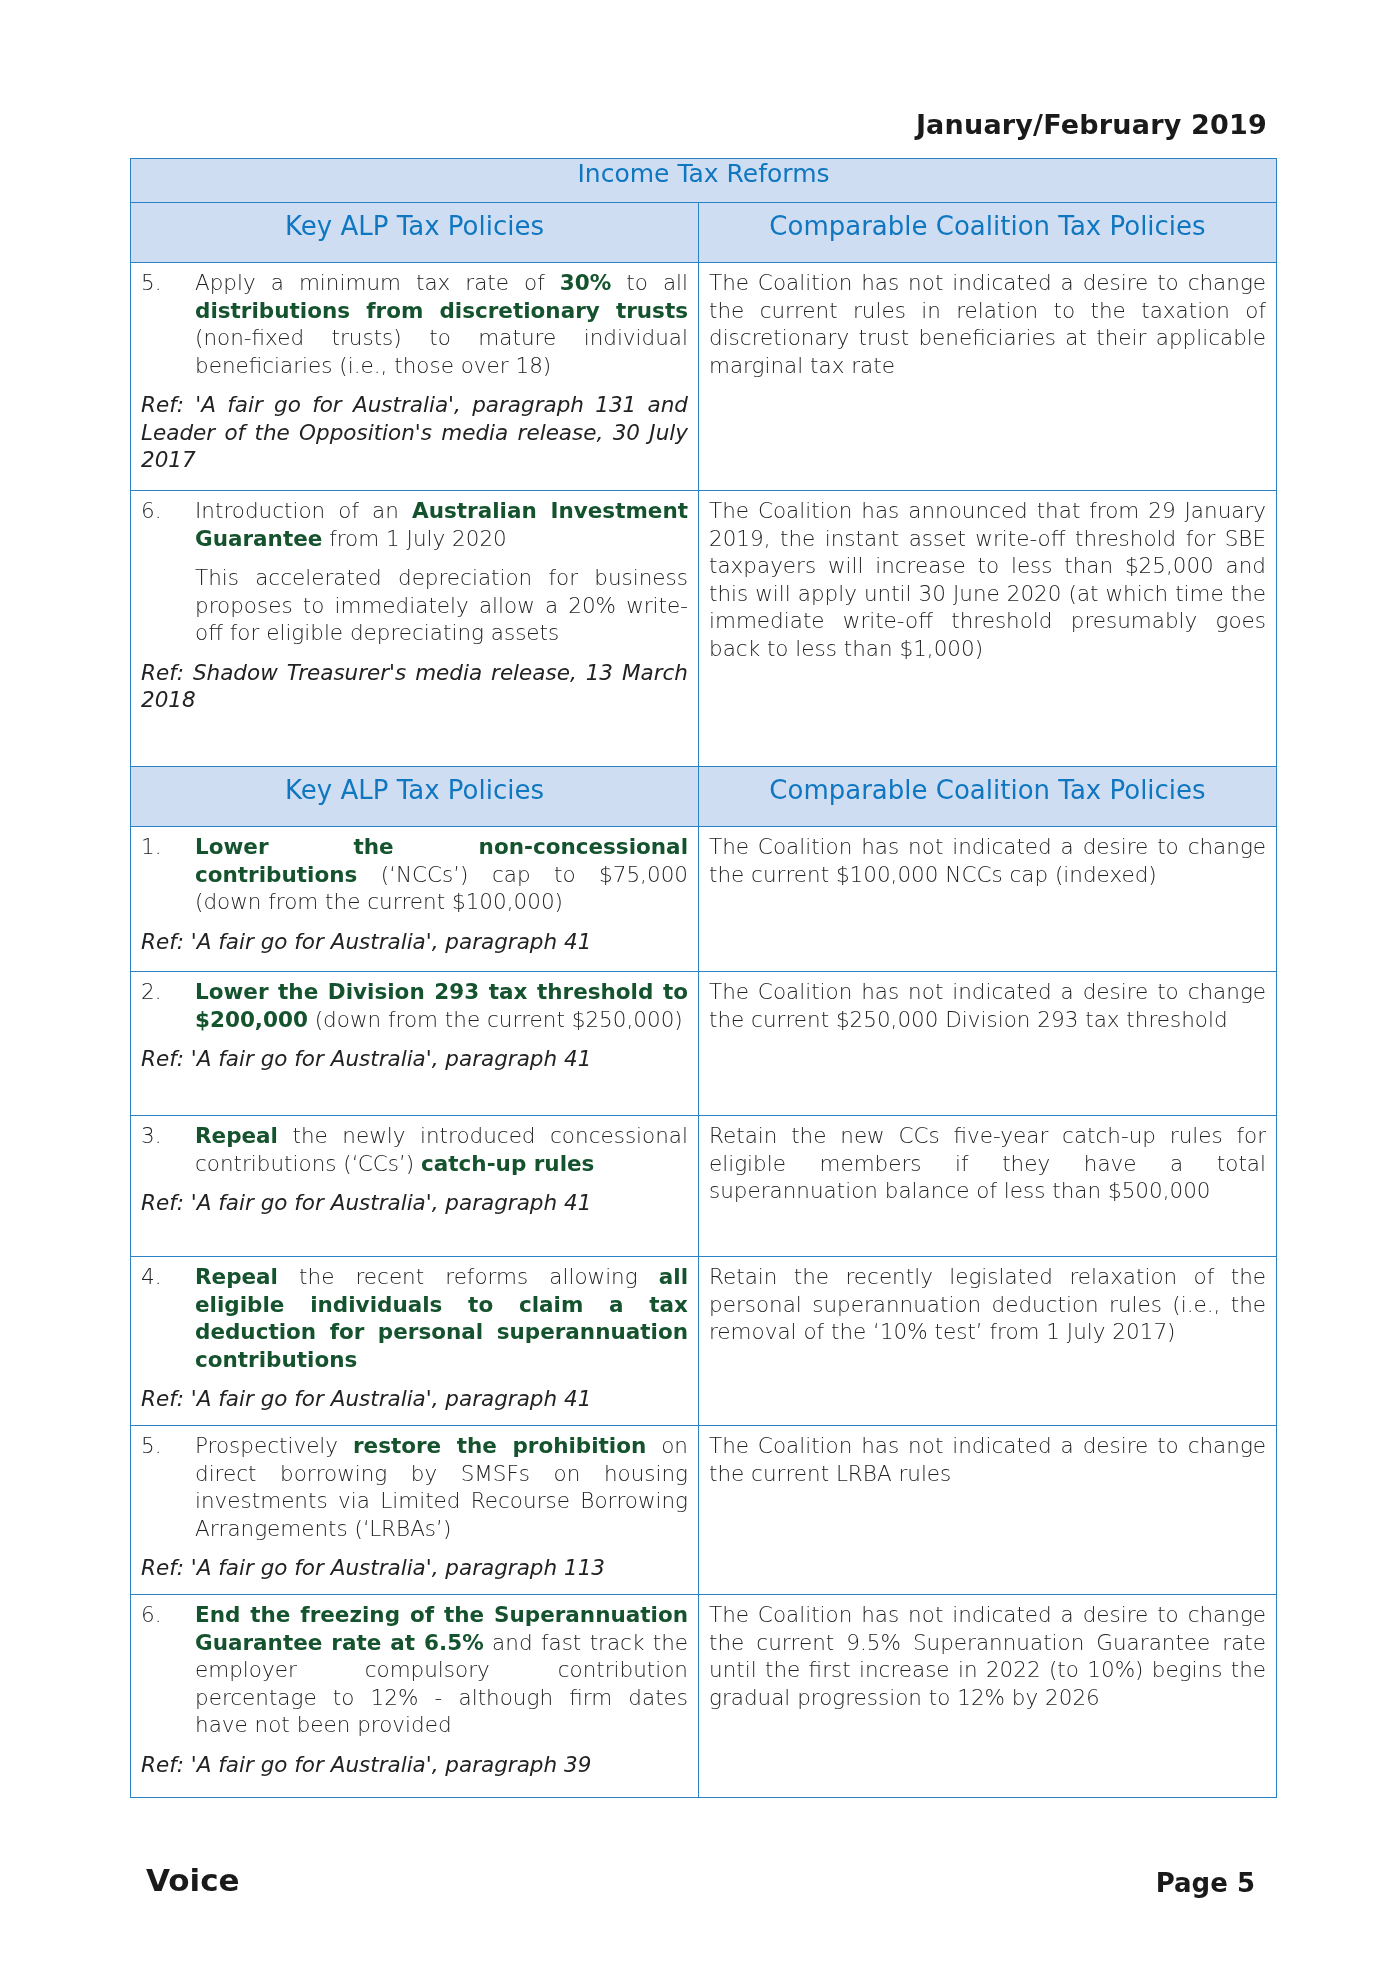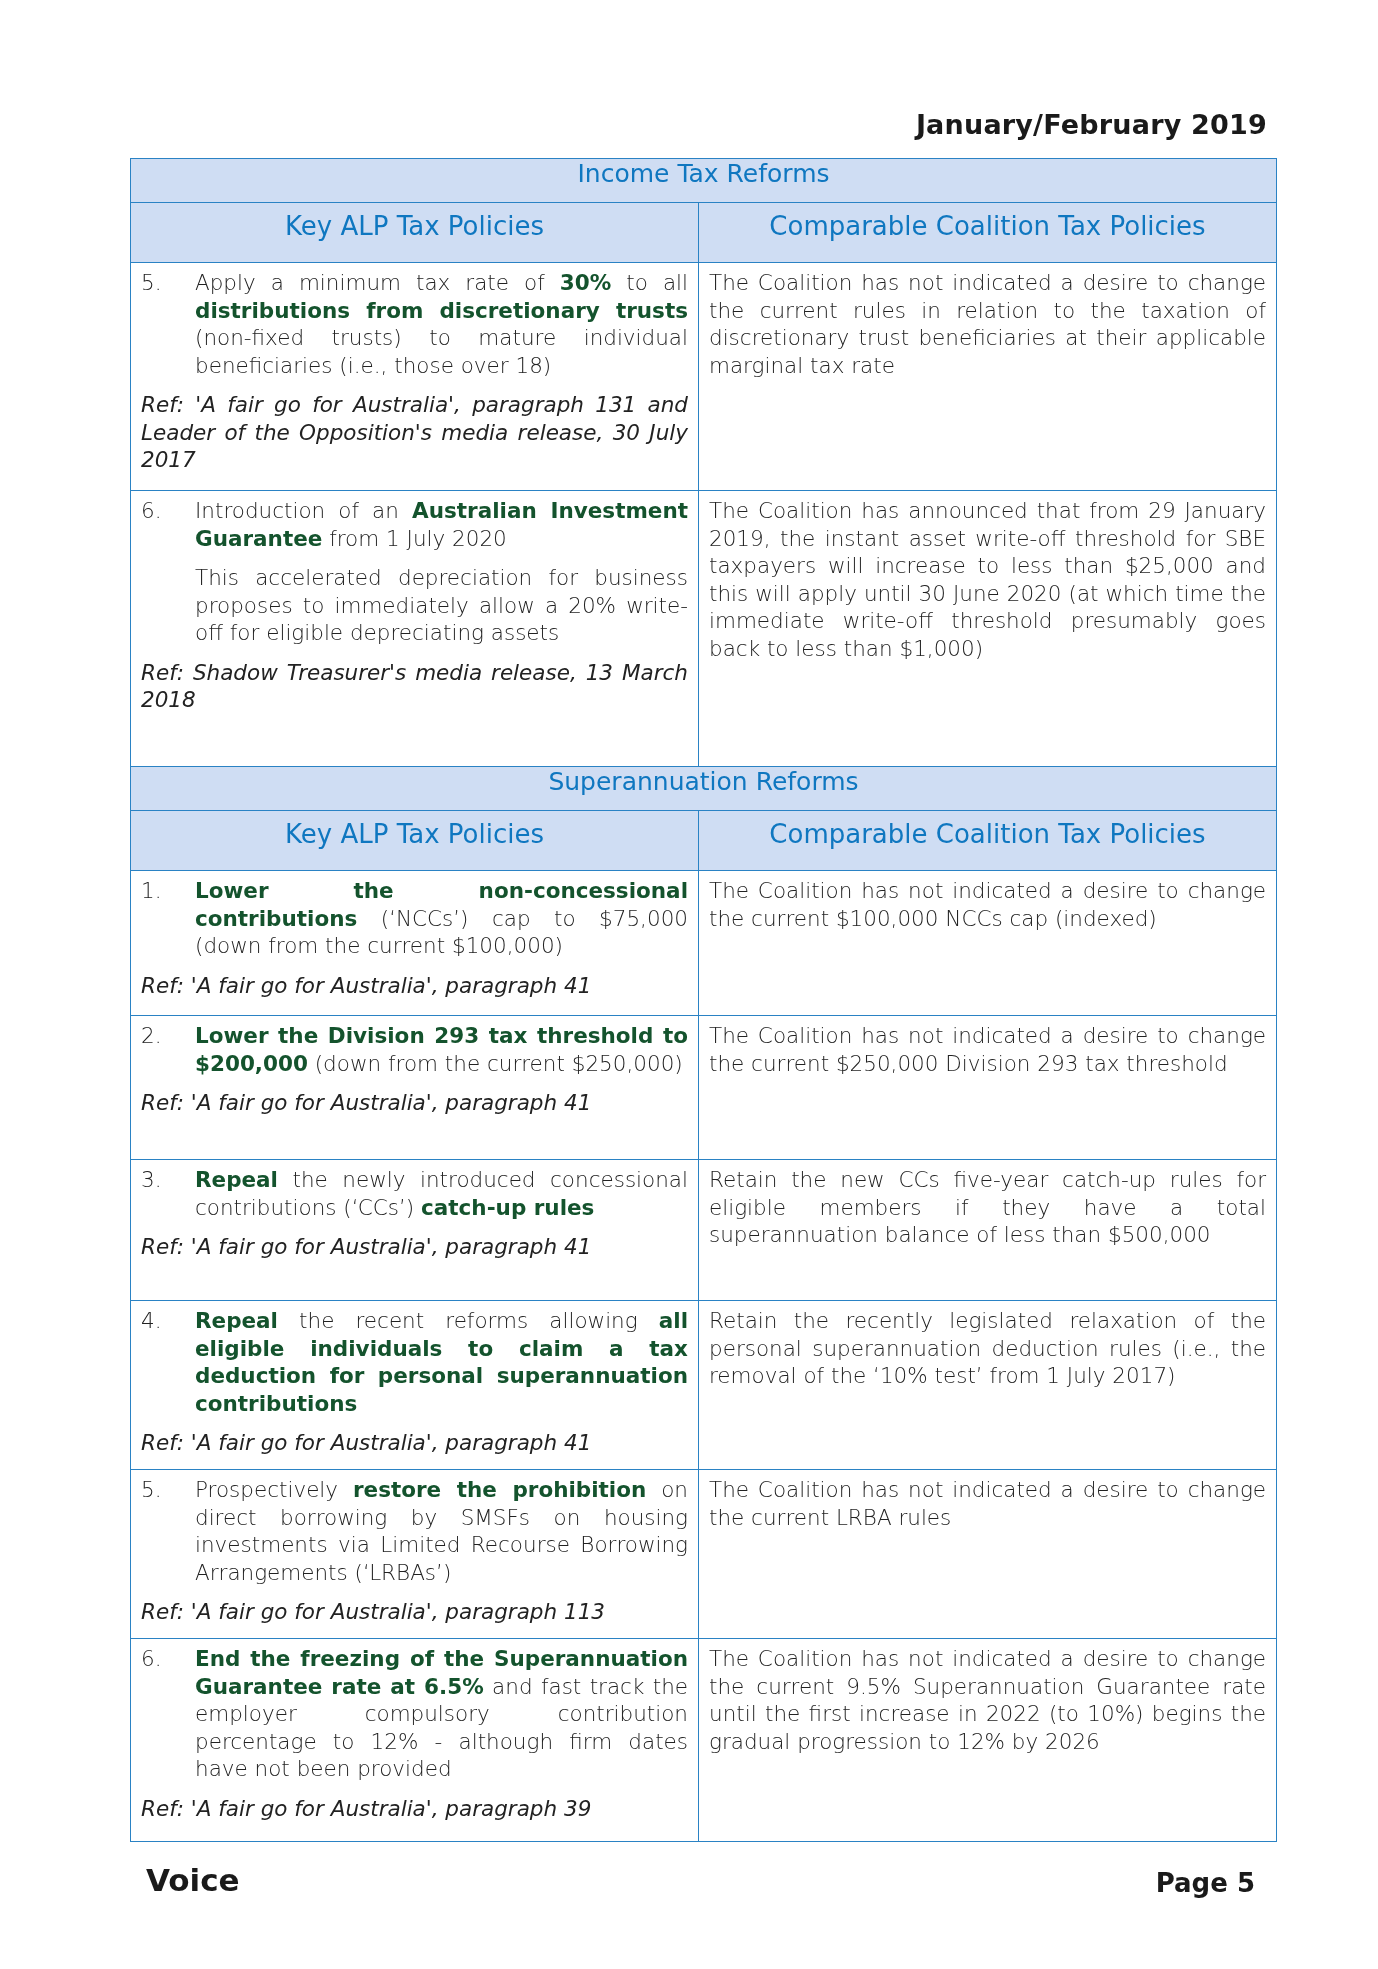--- a/index.html
+++ b/index.html
@@ -55,23 +55,20 @@
           <div class="item">
             <span class="num">6.</span>
             <div class="body">
               <div><span>Introduction of an </span><b>Australian Investment Guarantee</b><span> from 1 July 2020</span></div>
               <div class="para">This accelerated depreciation for business proposes to immediately allow a 20% write-off for eligible depreciating assets</div>
             </div>
           </div>
           <div class="ref">Ref: Shadow Treasurer's media release, 13 March 2018</div>
         </td>
         <td class="cell">The Coalition has announced that from 29 January 2019, the instant asset write-off threshold for SBE taxpayers will increase to less than $25,000 and this will apply until 30 June 2020 (at which time the immediate write-off threshold presumably goes back to less than $1,000)</td>
-      </tr>
-      <tr>
-        <th class="section" colspan="2">Superannuation Reforms</th>
       </tr>
       <tr>
         <th class="colhead">Key ALP Tax Policies</th>
         <th class="colhead">Comparable Coalition Tax Policies</th>
       </tr>
       <tr style="height: 145px;">
         <td class="cell">
           <div class="item">
             <span class="num">1.</span>
             <div class="body">

